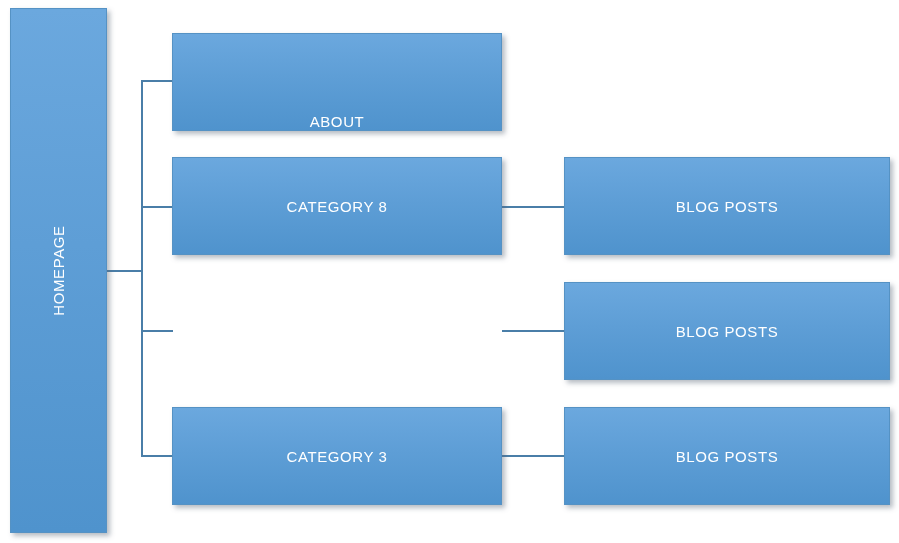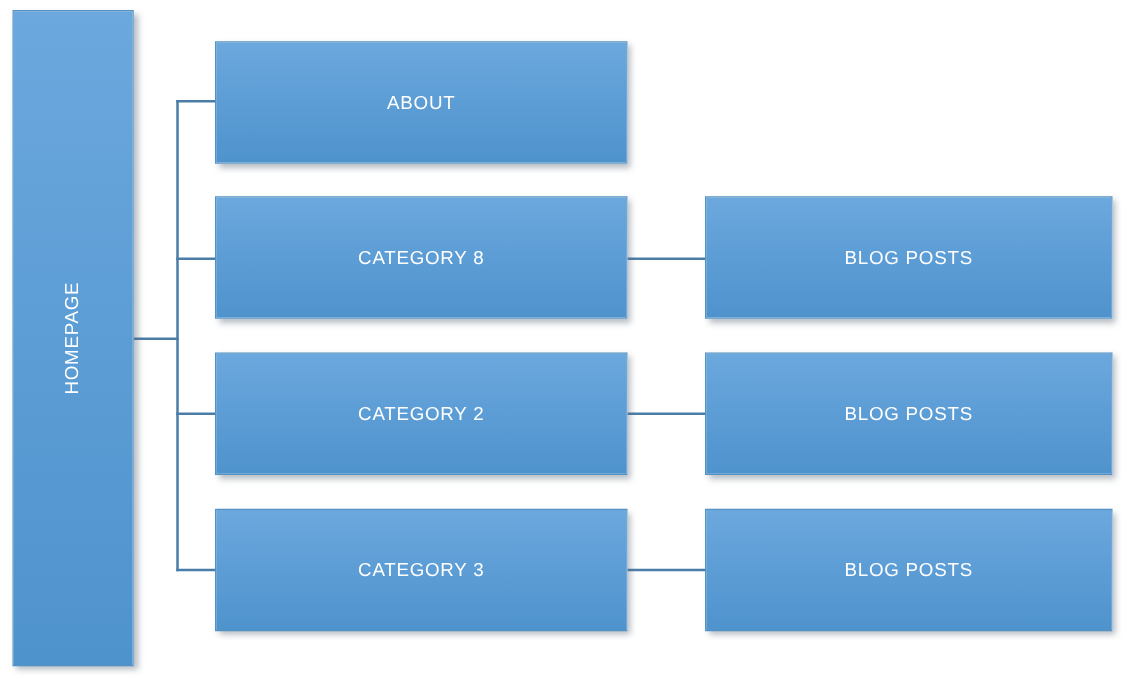--- a/index.html
+++ b/index.html
@@ -58,21 +58,21 @@
   }
 
   
   .node-vertical .node-label {
     transform: rotate(-90deg);
   }
 
   
   #node-homepage   { left: 10px;  top: 8px;   width: 97px;  height: 525px; }
 
-  #node-about      { left: 172px; top: 33px;  width: 330px; height: 98px; }
+  #node-about      { left: 172px; top: 33px;  width: 330px; height: 98px; align-items: flex-end; }
   #node-category-1 { left: 172px; top: 157px; width: 330px; height: 98px; }
   #node-category-2 { left: 172px; top: 282px; width: 330px; height: 98px; }
   #node-category-3 { left: 172px; top: 407px; width: 330px; height: 98px; }
 
   #node-blog-1     { left: 564px; top: 157px; width: 326px; height: 98px; }
   #node-blog-2     { left: 564px; top: 282px; width: 326px; height: 98px; }
   #node-blog-3     { left: 564px; top: 407px; width: 326px; height: 98px; }
 </style>
 </head>
 <body>
@@ -103,23 +103,20 @@
   </div>
 
   <div class="node" id="node-about">
     <span class="node-label">ABOUT</span>
   </div>
 
   <div class="node" id="node-category-1">
     <span class="node-label">CATEGORY 8</span>
   </div>
 
-  <div class="node" id="node-category-2">
-    <span class="node-label">CATEGORY 2</span>
-  </div>
 
   <div class="node" id="node-category-3">
     <span class="node-label">CATEGORY 3</span>
   </div>
 
   <div class="node" id="node-blog-1">
     <span class="node-label">BLOG POSTS</span>
   </div>
 
   <div class="node" id="node-blog-2">

